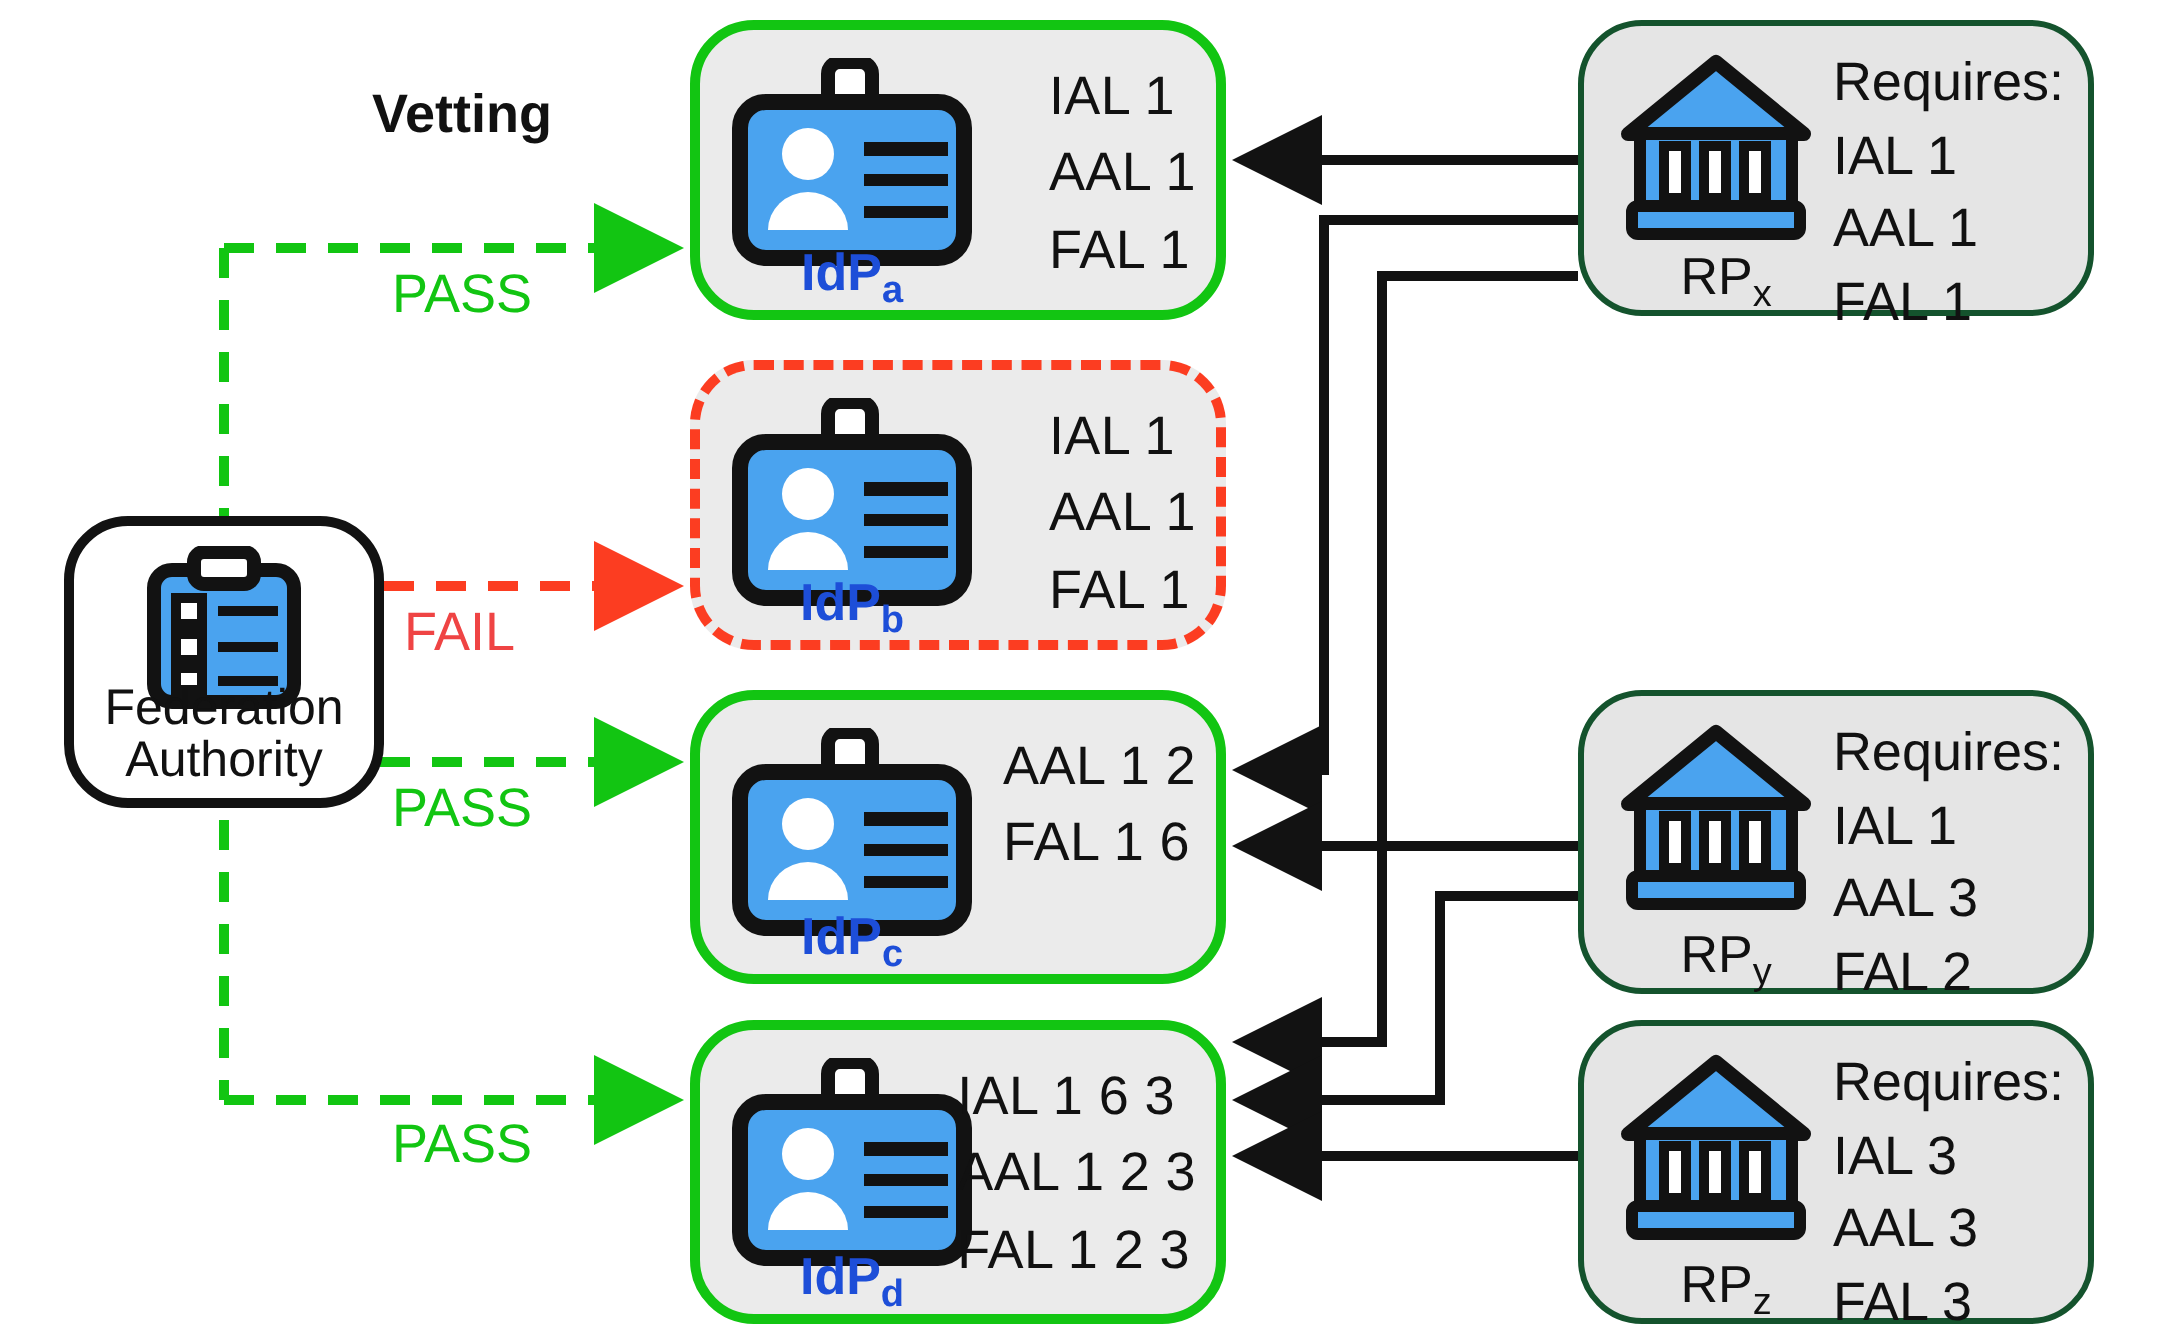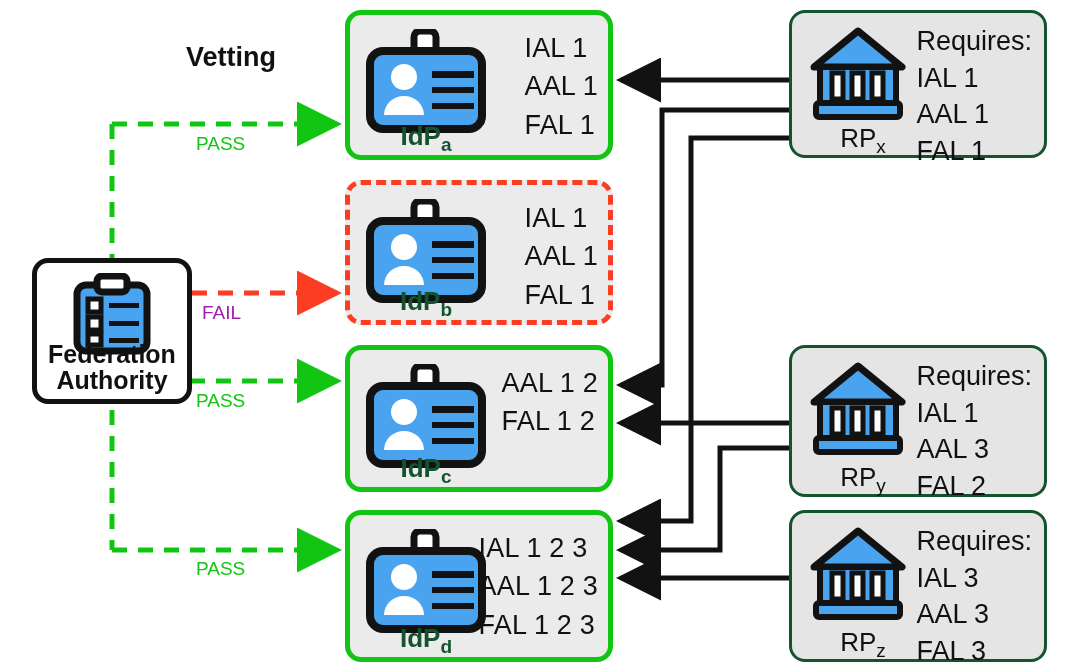--- a/index.html
+++ b/index.html
@@ -1,50 +1,50 @@
 <!DOCTYPE html>
 <html><head>
 <meta charset="utf-8">
 <style>
   html,body{margin:0;padding:0;background:#ffffff;}
   body{width:1080px;height:671px;overflow:hidden;font-family:"Liberation Sans",sans-serif;}
   #stage{position:relative;width:1080px;height:567px;background:#fff;}
   svg#wires{position:absolute;left:0;top:0;width:1080px;height:671px;}
 
-  .node{position:absolute;box-sizing:border-box;border-radius:16px;}
+  .node{position:absolute;box-sizing:border-box;border-radius:32px;}
   .idp-box{background:#ebebeb;border:5px solid #12c512;}
   .idp-box.failed{border:5px dashed #fc3d21;}
   .rp-box{background:#e5e5e5;border:3px solid #14532d;}
   .fa-box{background:#ffffff;border:5px solid #121212;}
 
   .idp-inner{position:relative;width:100%;height:100%;}
   .idp-icon{position:absolute;left:14px;top:14px;}
   .idp-label{position:absolute;left:16px;bottom:6px;width:120px;text-align:center;
-    font-weight:bold;font-size:26px;color:#14532d;line-height:1;}
+    font-weight:bold;font-size:26px;color:#1d4ed8;line-height:1;}
   .idp-label sub{font-size:19px;vertical-align:baseline;position:relative;top:6px;}
   .idp-levels{position:absolute;right:10px;top:14px;text-align:left;font-size:27px;
     color:#111;line-height:1.42;letter-spacing:.2px;}
   .idp-levels div{white-space:pre;}
 
   .rp-inner{position:relative;width:100%;height:100%;}
   .rp-icon{position:absolute;left:18px;top:14px;}
   .rp-label{position:absolute;left:16px;bottom:4px;width:110px;text-align:center;
     font-weight:normal;font-size:26px;color:#111;line-height:1;}
   .rp-label sub{font-size:19px;vertical-align:baseline;position:relative;top:6px;}
   .rp-req{position:absolute;right:12px;top:10px;text-align:left;font-size:27px;
     color:#111;line-height:1.36;}
 
   .fa-inner{position:relative;width:100%;height:100%;}
   .fa-icon{position:absolute;left:50%;transform:translateX(-50%);top:10px;}
   .fa-label{position:absolute;left:0;right:0;bottom:6px;text-align:center;
-    font-weight:bold;font-size:25px;color:#111;line-height:1.02;}
-
-  .flabel{position:absolute;font-size:19px;line-height:1;}
+    font-weight:normal;font-size:25px;color:#111;line-height:1.02;}
+
+  .flabel{position:absolute;font-size:27px;line-height:1;}
   .flabel.pass{color:#12c512;}
-  .flabel.fail{color:#a21caf;}
+  .flabel.fail{color:#ef4444;}
   .vetting{position:absolute;font-weight:bold;font-size:27px;color:#111;}
 </style>
 </head>
 <body>
 
 <div id="stage">
 
   <svg id="wires" viewBox="0 0 1080 671">
     <defs>
       <marker id="arrowBlack" markerWidth="9" markerHeight="9" refX="8" refY="4.5" orient="auto" markerUnits="strokeWidth">
@@ -165,41 +165,41 @@
           <rect x="6" y="22" width="112" height="78" rx="13" fill="#4aa3ef" stroke="#121212" stroke-width="8"></rect>
           <circle cx="40" cy="48" r="13" fill="#ffffff"></circle>
           <path d="M20,86 a20,19 0 0 1 40,0 z" fill="#ffffff"></path>
           <rect x="68" y="42" width="42" height="7" fill="#121212"></rect>
           <rect x="68" y="58" width="42" height="6" fill="#121212"></rect>
           <rect x="68" y="74" width="42" height="6" fill="#121212"></rect>
         </svg>
       </span>
       <div class="idp-levels">
         <div>AAL 1 2</div>
-        <div>FAL 1 2</div>
+        <div>FAL 1 6</div>
       </div>
       <div class="idp-label"><span>IdP</span><sub>c</sub></div>
     </div>
   </div>
 
   <div class="node idp-box" style="left:345px;top:510px;width:268px;height:152px;">
     <div class="idp-inner">
       <span class="idp-icon">
         <svg width="124" height="106" viewBox="0 0 124 106">
           <rect x="50" y="2" width="22" height="30" rx="6" fill="#ffffff" stroke="#121212" stroke-width="7"></rect>
           <rect x="6" y="22" width="112" height="78" rx="13" fill="#4aa3ef" stroke="#121212" stroke-width="8"></rect>
           <circle cx="40" cy="48" r="13" fill="#ffffff"></circle>
           <path d="M20,86 a20,19 0 0 1 40,0 z" fill="#ffffff"></path>
           <rect x="68" y="42" width="42" height="7" fill="#121212"></rect>
           <rect x="68" y="58" width="42" height="6" fill="#121212"></rect>
           <rect x="68" y="74" width="42" height="6" fill="#121212"></rect>
         </svg>
       </span>
       <div class="idp-levels">
-        <div>IAL 1 2 3</div>
+        <div>IAL 1 6 3</div>
         <div>AAL 1 2 3</div>
         <div>FAL 1 2 3</div>
       </div>
       <div class="idp-label"><span>IdP</span><sub>d</sub></div>
     </div>
   </div>
 
   <div class="node rp-box" style="left:789px;top:10px;width:258px;height:148px;">
     <div class="rp-inner">
       <span class="rp-icon">

